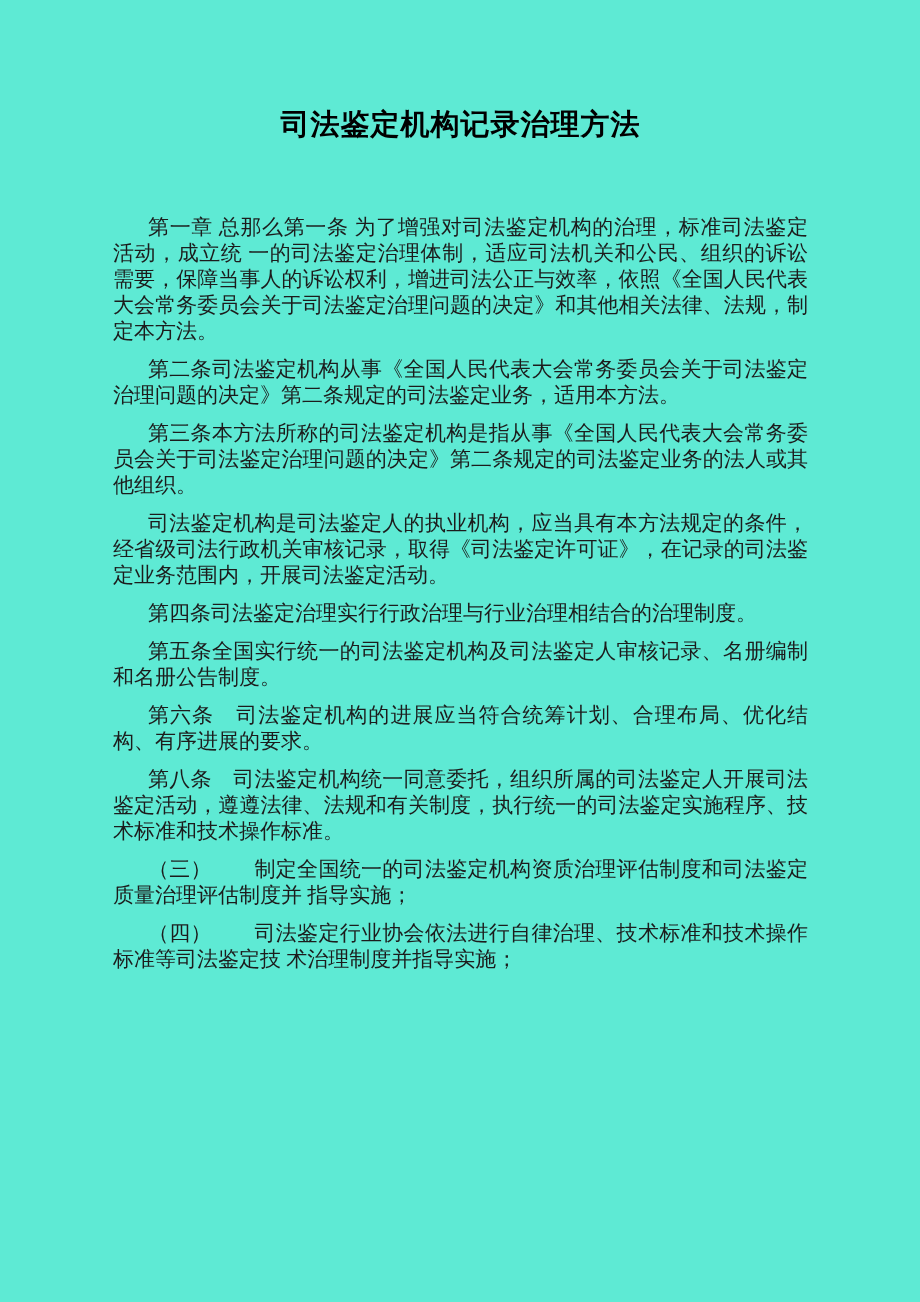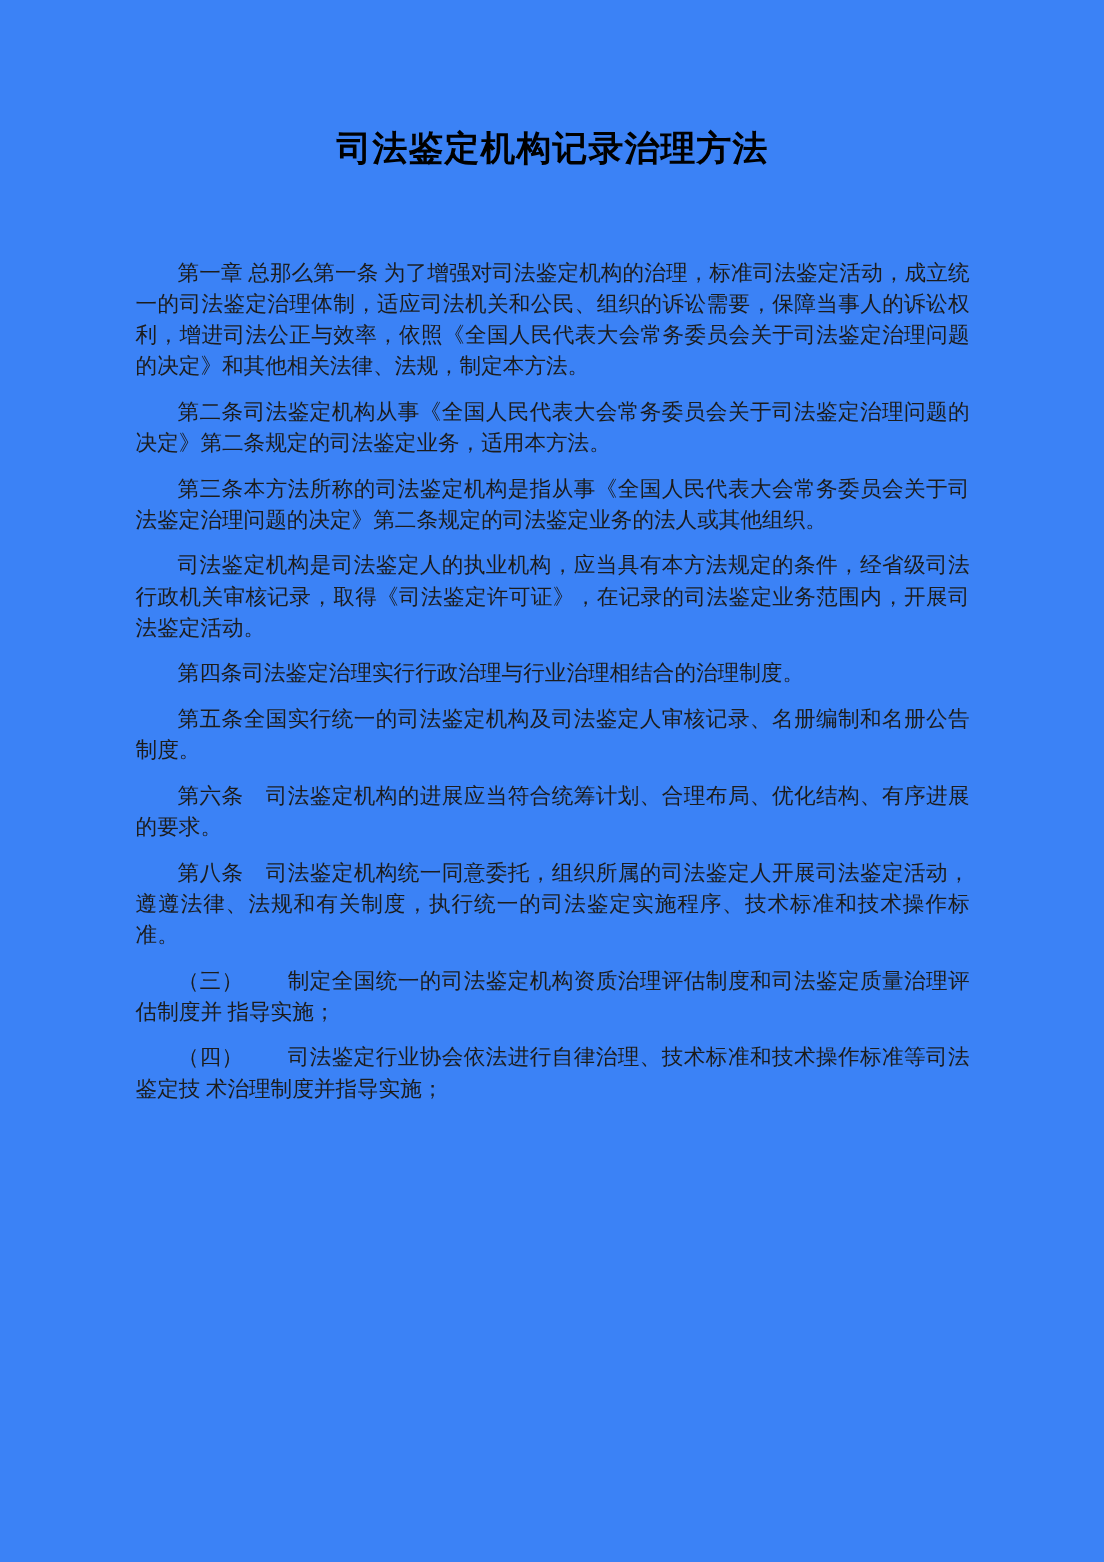--- a/index.html
+++ b/index.html
@@ -10,36 +10,36 @@
   body {
     width: 920px;
     height: 1302px;
     overflow: hidden;
     font-family: "Liberation Serif", "DejaVu Serif", serif;
   }
   .page {
     box-sizing: border-box;
     width: 920px;
     height: 1302px;
-    background: #3b82f6;
+    background: #5eead4;
     padding: 106px 112px 0 113px;
   }
   .doc-title {
     font-family: "Liberation Serif", "DejaVu Serif", serif;
     font-size: 29px;
     font-weight: 700;
     color: #000000;
     text-align: center;
     letter-spacing: 1px;
     margin: 0 0 72px 0;
     line-height: 1.25;
   }
   .para {
     font-family: "Liberation Serif", "DejaVu Serif", serif;
-    font-size: 18px;
+    font-size: 21px;
     line-height: 26px;
     color: #1c1c1c;
     margin: 0 0 12px 0;
     text-indent: 35px;
     text-align: justify;
     white-space: pre-wrap;
     word-break: break-all;
   }
 </style>
 </head>

